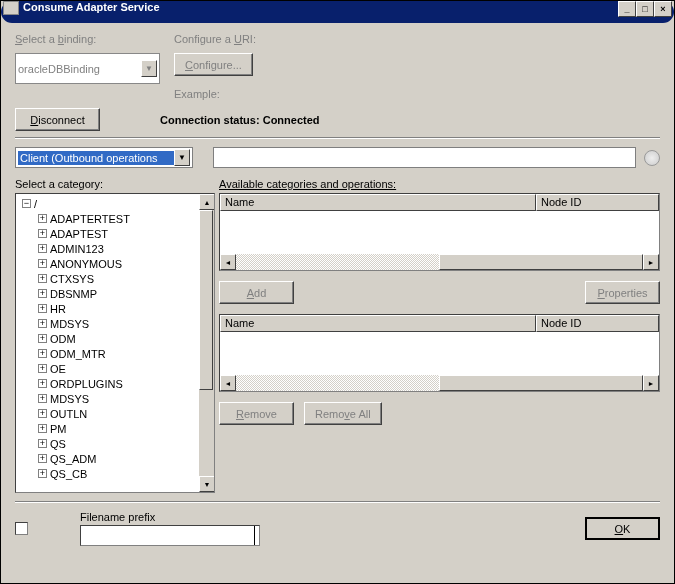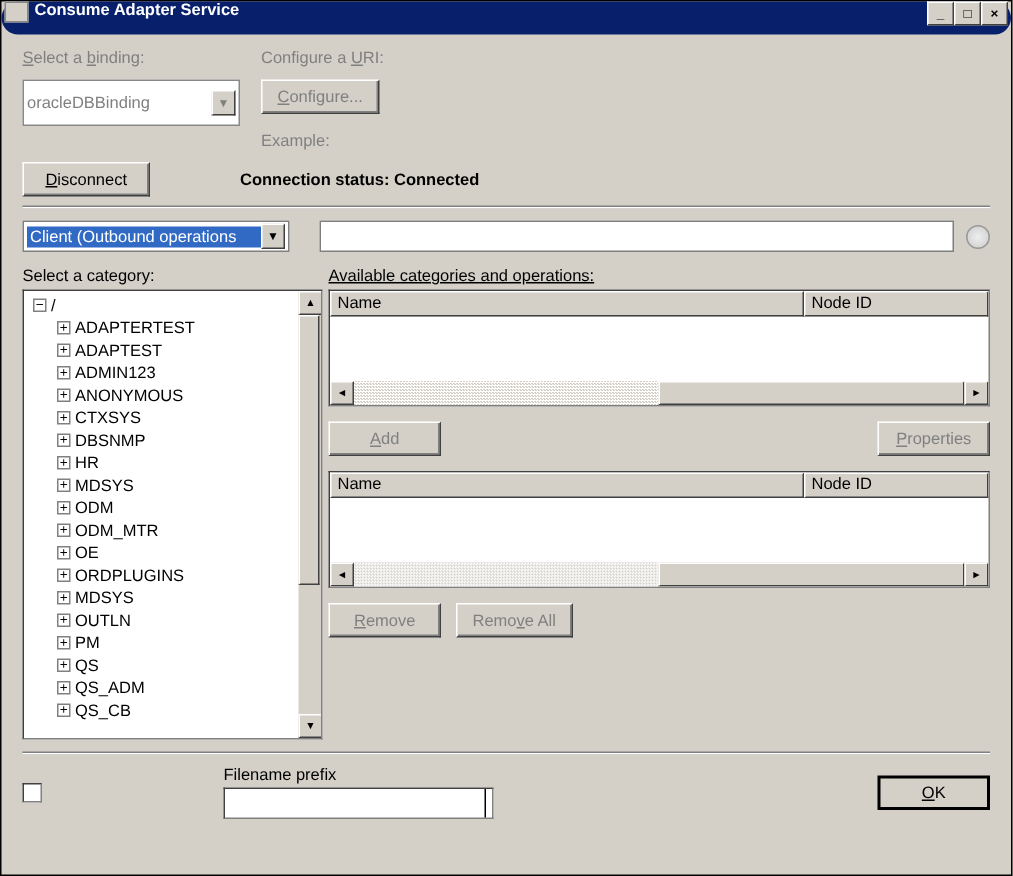--- a/index.html
+++ b/index.html
@@ -244,21 +244,21 @@
           <div class="btn disabled"><span class="ul">R</span>emove</div>
           <div class="btn disabled">Remo<span class="ul">v</span>e All</div>
         </div>
       </div>
     </div>
 
     <div class="footer-hr"></div>
 
     <div class="footer">
       <div class="checkbox"></div>
-      <div style="margin-left:109px;">
+      <div style="margin-left:40px;">
         <div>Filename prefix</div>
         <div class="fileprefix"></div>
       </div>
       <div style="flex:1;"></div>
       <div class="btn" style="border:2px solid #000; box-shadow:none;"><span class="ul">O</span>K</div>
     </div>
 
   </div>
 </div>
 

